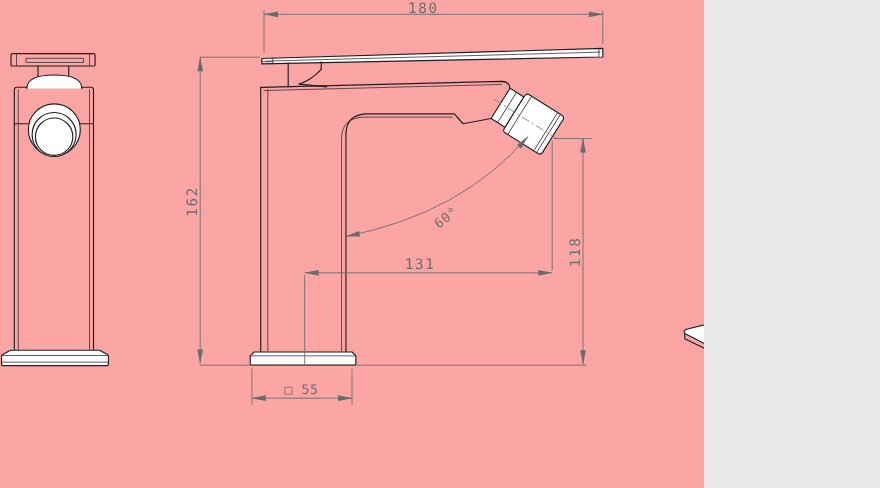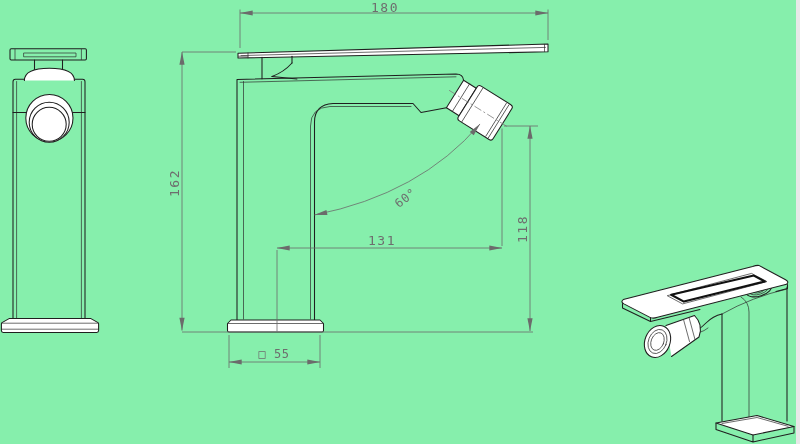--- a/index.html
+++ b/index.html
@@ -1,17 +1,17 @@
 <!DOCTYPE html>
 <html><head>
 <meta charset="utf-8">
 <style>
   html,body{margin:0;padding:0;background:#e8e8e8;}
   .stage{
-    position:relative;width:796px;height:444px;background:#86efac;
+    position:relative;width:640px;height:444px;background:#fca5a5;
     overflow:hidden;font-family:"DejaVu Sans",sans-serif;
   }
   svg{display:block}
   .obj{stroke:#1f1f1f;stroke-width:1.05;fill:none;stroke-linejoin:round;stroke-linecap:round}
   .obj-thin{stroke:#2e2e2e;stroke-width:0.7;fill:none;stroke-linejoin:round;stroke-linecap:round}
   .obj-thick{stroke:#111;stroke-width:2.1;fill:none;stroke-linejoin:round}
   .white{fill:#ffffff}
   .dim{stroke:#6b6b6b;stroke-width:0.8;fill:none;stroke-linecap:butt}
   .cl{stroke:#7a7a7a;stroke-width:0.7;fill:none;stroke-dasharray:8 2.5 2 2.5}
   .dim-text{

